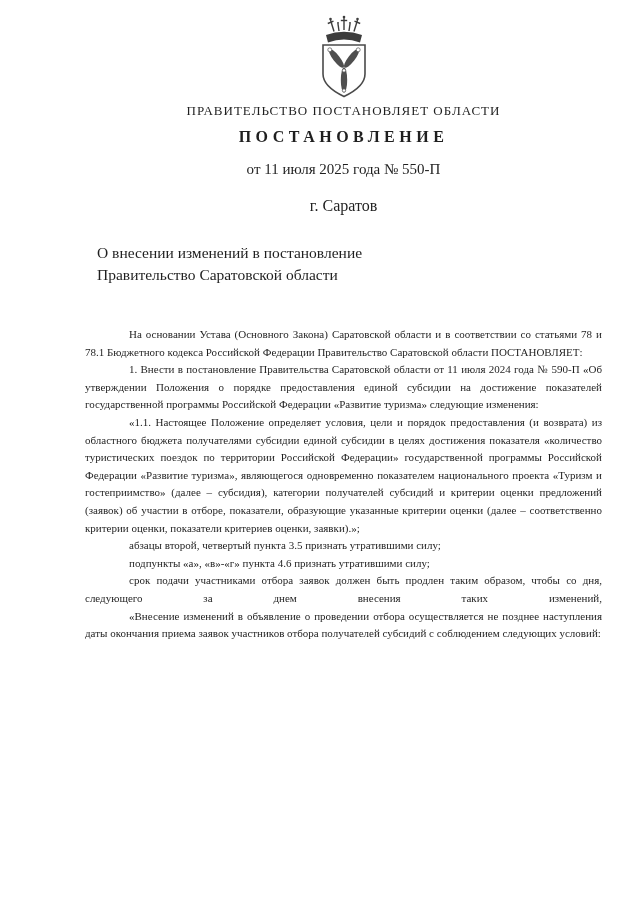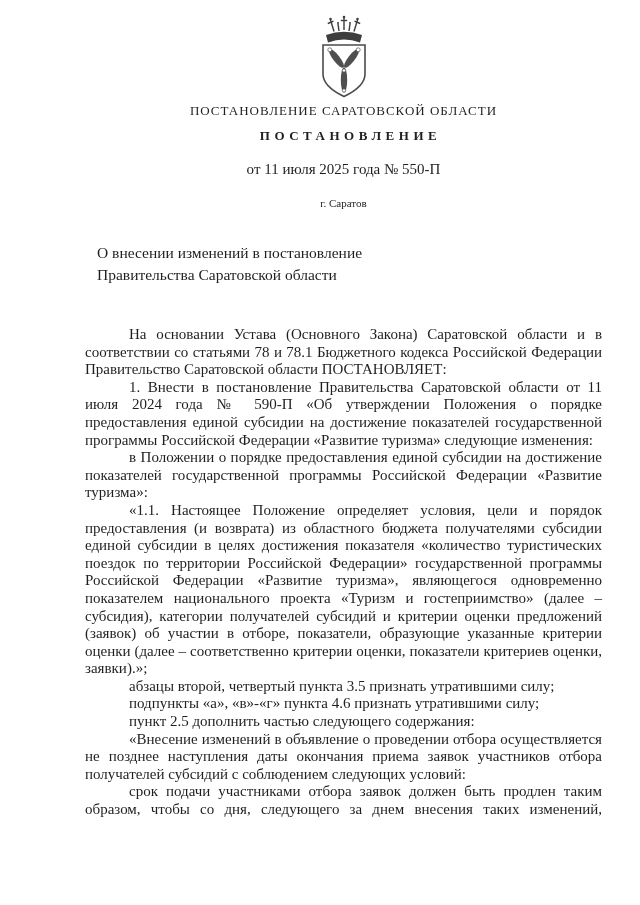--- a/index.html
+++ b/index.html
@@ -18,44 +18,44 @@
     display: flex; justify-content: center;
   }
 
   .authority {
     position: absolute; top: 103px; left: 85px; width: 517px;
     text-align: center;
     font-size: 13px; letter-spacing: 1px;
     white-space: nowrap;
   }
   .doc-type {
-    position: absolute; top: 128px; left: 92px; width: 517px;
+    position: absolute; top: 128px; left: 85px; width: 517px;
     text-align: center;
-    font-weight: bold; font-size: 13px; letter-spacing: 4.5px;
+    font-weight: bold; font-size: 16px; letter-spacing: 4.5px;
     white-space: nowrap;
   }
   .date-line {
     position: absolute; top: 161px; left: 85px; width: 517px;
     text-align: center; font-size: 15px;
     white-space: nowrap;
   }
   .place {
     position: absolute; top: 197px; left: 85px; width: 517px;
-    text-align: center; font-size: 11px;
+    text-align: center; font-size: 16px;
     white-space: nowrap;
   }
 
   .title {
     position: absolute; top: 242px; left: 97px; width: 460px;
     font-weight: normal; font-size: 15.5px; line-height: 21.5px;
   }
 
   .doc-body {
     position: absolute; top: 326px; left: 85px; width: 517px;
-    font-size: 15px; line-height: 17.6px;
+    font-size: 11px; line-height: 17.6px;
     text-align: justify;
   }
   .doc-body p.para {
     margin: 0; padding: 0;
     text-indent: 44px;
   }
   .doc-body p.para.justify-last {
     text-align-last: justify;
   }
 </style>
@@ -92,38 +92,36 @@
         <ellipse cx="33.5" cy="45.5" rx="11.5" ry="3.4" transform="rotate(-52 33.5 45.5)"></ellipse>
         <ellipse cx="26" cy="67" rx="3.2" ry="12.5"></ellipse>
       </g>
       <circle cx="11.8" cy="36.8" r="2" fill="#ffffff" stroke="#4f4f4f" stroke-width="0.7"></circle>
       <circle cx="40.2" cy="36.8" r="2" fill="#ffffff" stroke="#4f4f4f" stroke-width="0.7"></circle>
       <circle cx="26" cy="57.5" r="1.7" fill="#ffffff" stroke="#4f4f4f" stroke-width="0.7"></circle>
       <circle cx="26" cy="77.5" r="1.7" fill="#ffffff" stroke="#4f4f4f" stroke-width="0.7"></circle>
     </svg>
   </div>
 
-  <div class="authority">ПОСТАНОВЛЕНИЕ САРАТОВСКОЙ ОБЛАСТИ</div>
+  <div class="authority">ПРАВИТЕЛЬСТВО ПОСТАНОВЛЯЕТ ОБЛАСТИ</div>
 
   <div class="doc-type">ПОСТАНОВЛЕНИЕ</div>
 
   <div class="date-line">от 11 июля 2025 года № 550-П</div>
 
   <div class="place">г. Саратов</div>
 
   <div class="title">
     <div>О внесении изменений в постановление</div>
-    <div>Правительства Саратовской области</div>
+    <div>Правительство Саратовской области</div>
   </div>
 
   <div class="doc-body">
     <p class="para">На основании Устава (Основного Закона) Саратовской области и в соответствии со статьями 78 и 78.1 Бюджетного кодекса Российской Федерации Правительство Саратовской области ПОСТАНОВЛЯЕТ:</p>
     <p class="para">1. Внести в постановление Правительства Саратовской области от 11 июля 2024 года № 590-П «Об утверждении Положения о порядке предоставления единой субсидии на достижение показателей государственной программы Российской Федерации «Развитие туризма» следующие изменения:</p>
-    <p class="para">в Положении о порядке предоставления единой субсидии на достижение показателей государственной программы Российской Федерации «Развитие туризма»:</p>
     <p class="para">«1.1. Настоящее Положение определяет условия, цели и порядок предоставления (и возврата) из областного бюджета получателями субсидии единой субсидии в целях достижения показателя «количество туристических поездок по территории Российской Федерации» государственной программы Российской Федерации «Развитие туризма», являющегося одновременно показателем национального проекта «Туризм и гостеприимство» (далее – субсидия), категории получателей субсидий и критерии оценки предложений (заявок) об участии в отборе, показатели, образующие указанные критерии оценки (далее – соответственно критерии оценки, показатели критериев оценки, заявки).»;</p>
     <p class="para">абзацы второй, четвертый пункта 3.5 признать утратившими силу;</p>
     <p class="para">подпункты «а», «в»-«г» пункта 4.6 признать утратившими силу;</p>
-    <p class="para">пункт 2.5 дополнить частью следующего содержания:</p>
+    <p class="para justify-last">срок подачи участниками отбора заявок должен быть продлен таким образом, чтобы со дня, следующего за днем внесения таких изменений,</p>
     <p class="para">«Внесение изменений в объявление о проведении отбора осуществляется не позднее наступления даты окончания приема заявок участников отбора получателей субсидий с соблюдением следующих условий:</p>
-    <p class="para justify-last">срок подачи участниками отбора заявок должен быть продлен таким образом, чтобы со дня, следующего за днем внесения таких изменений,</p>
   </div>
 
 </div>
 
 </body></html>

